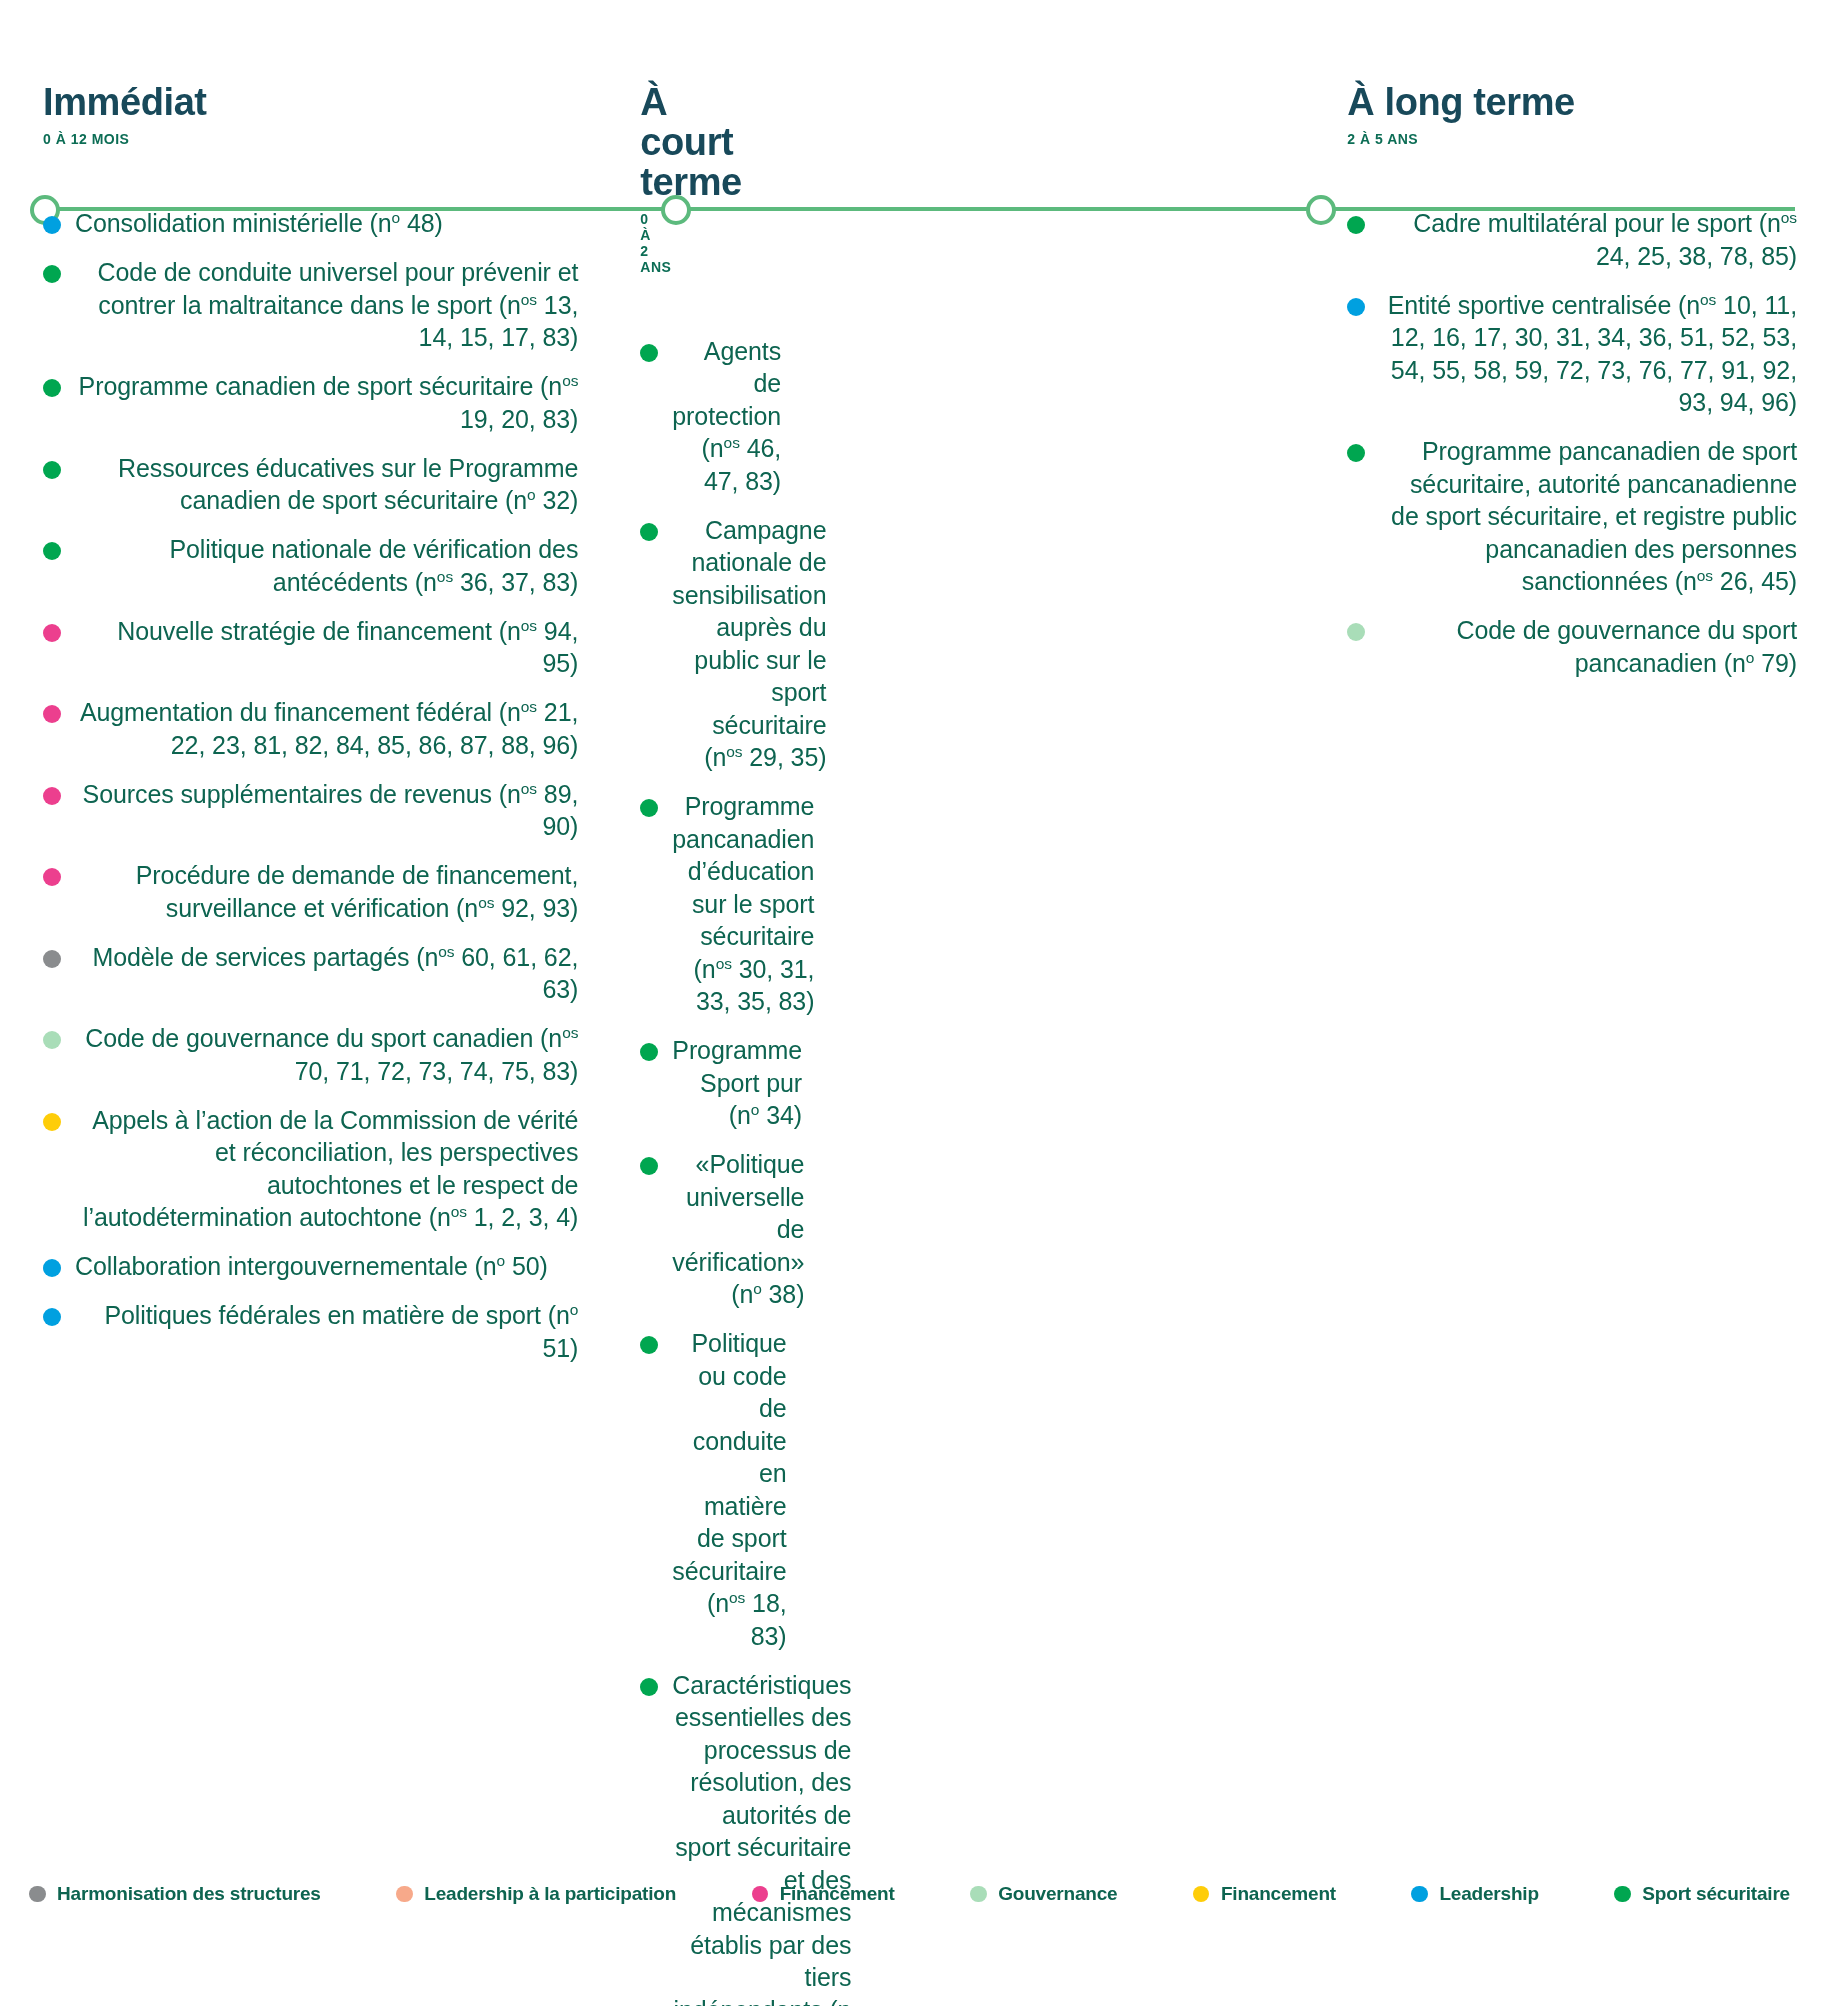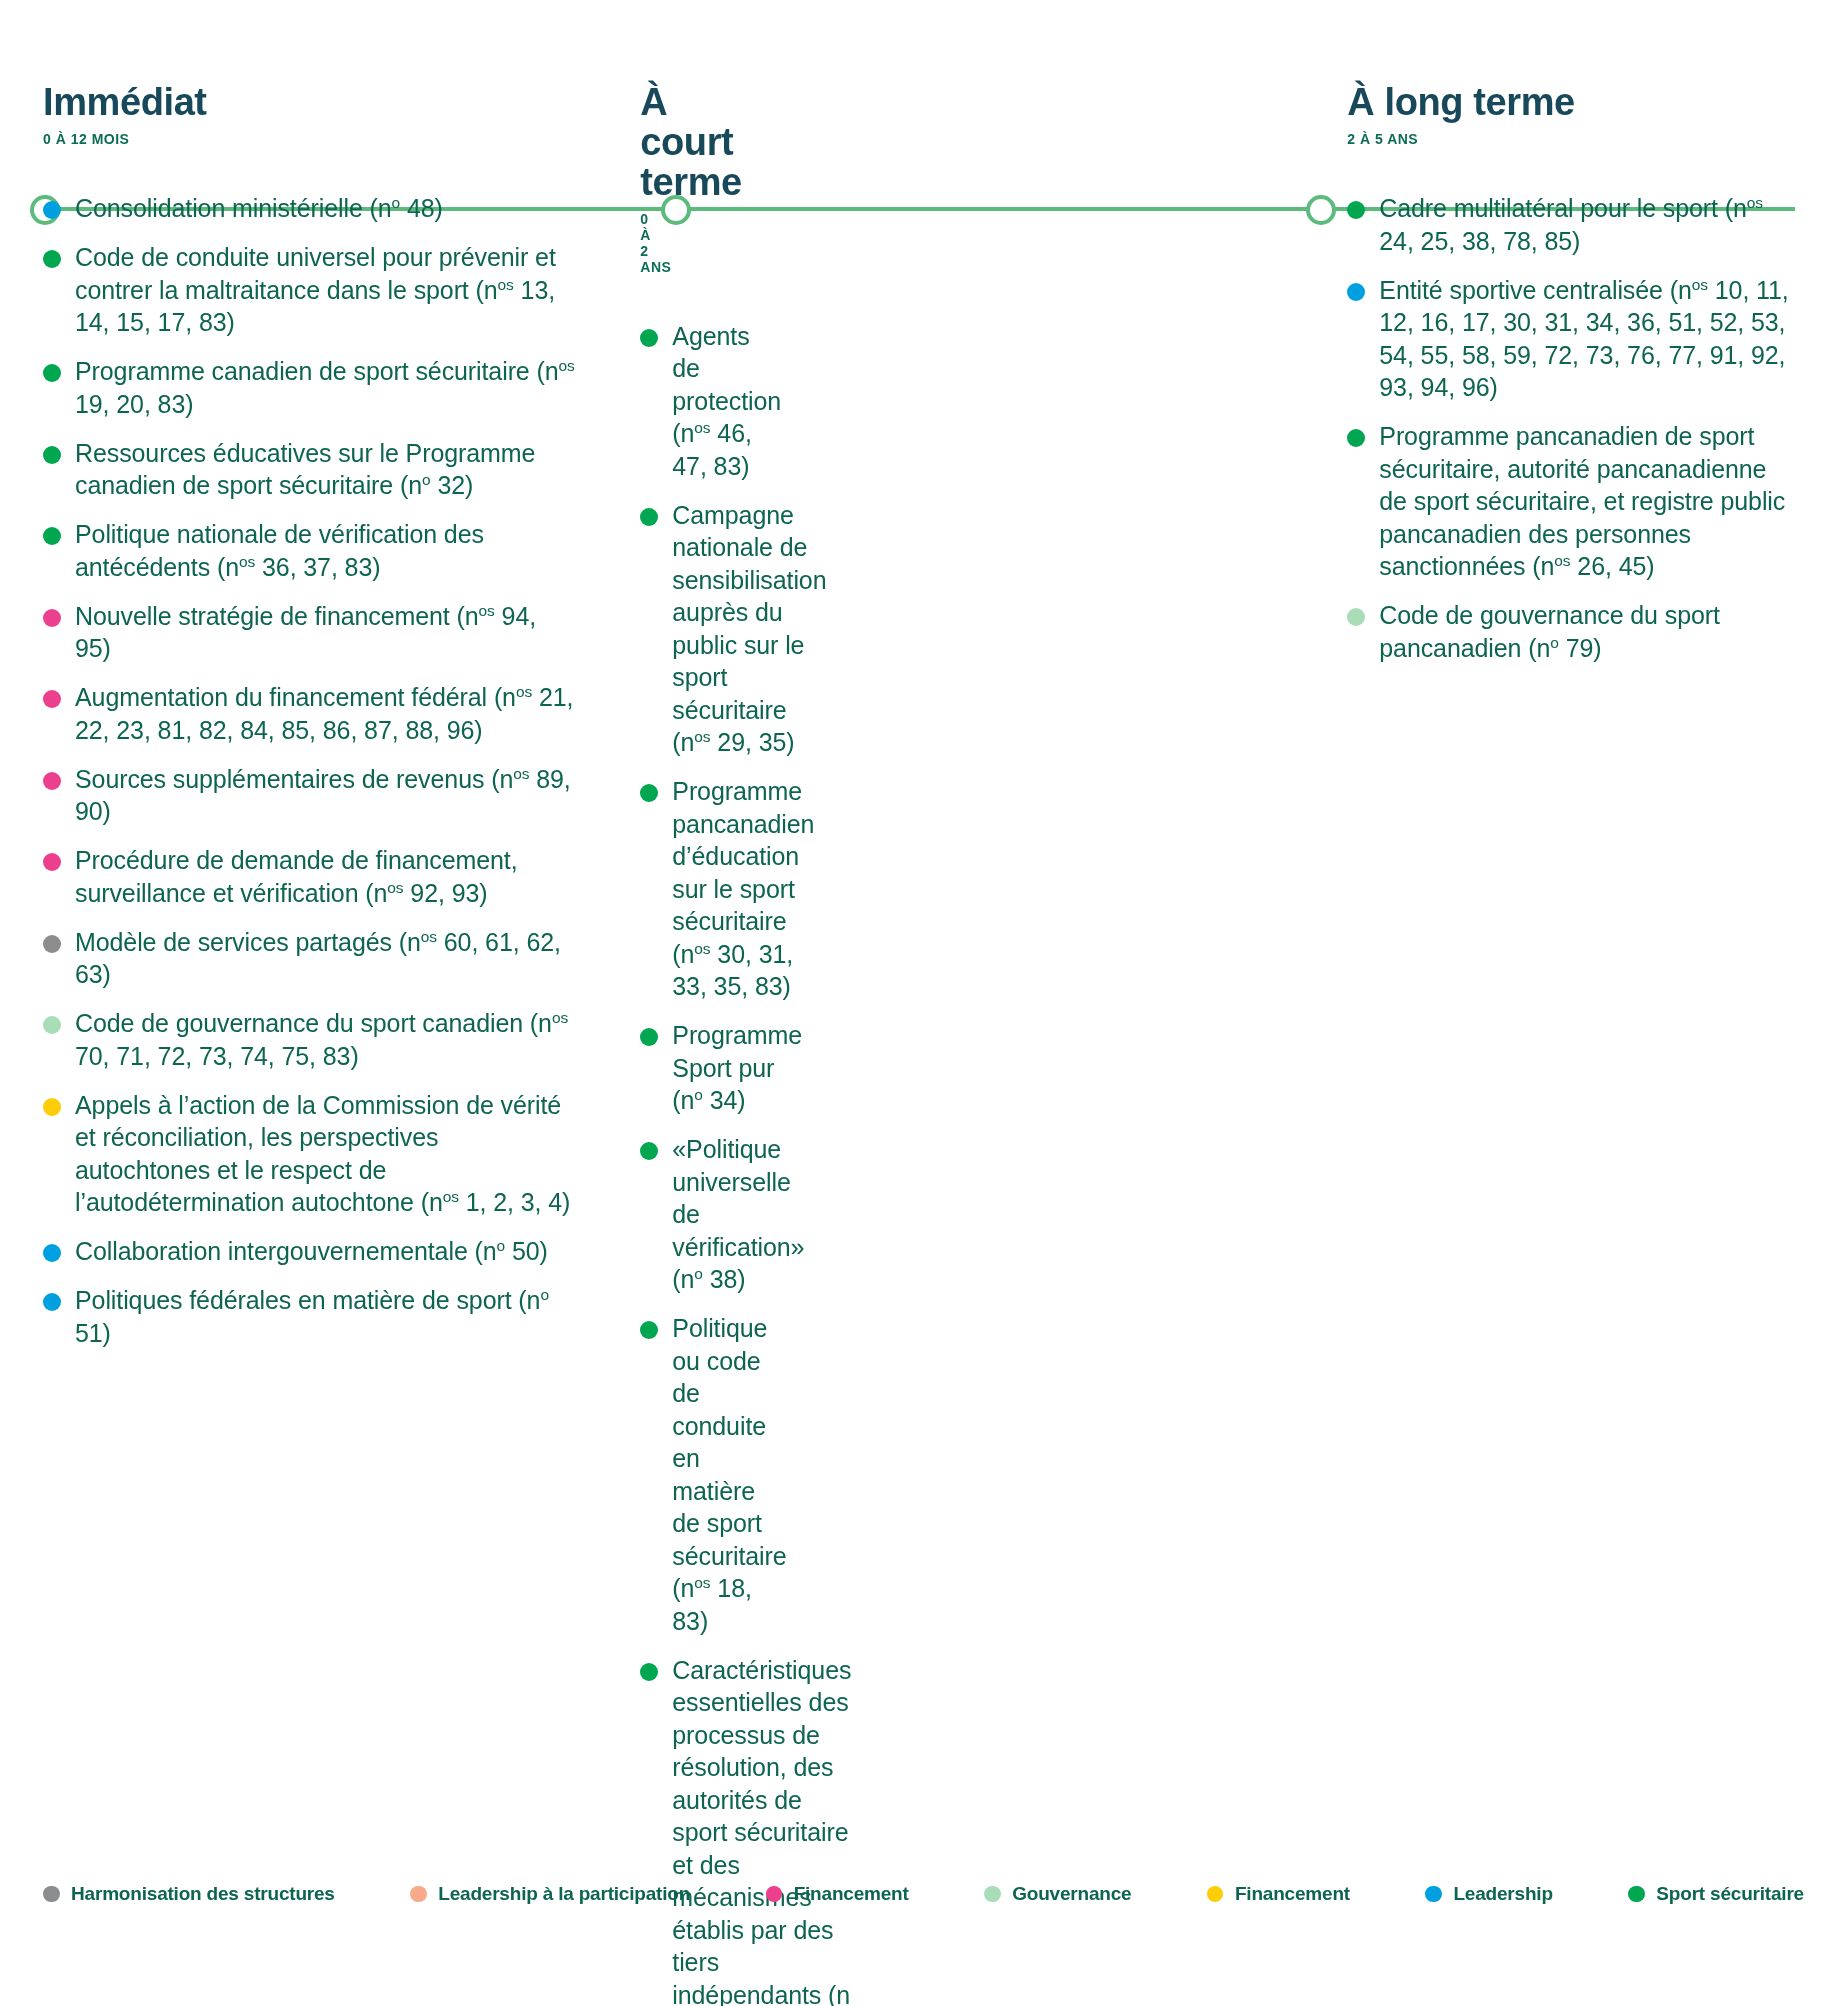--- a/index.html
+++ b/index.html
@@ -65,22 +65,23 @@
 
   .col-subtitle {
     margin-top: 8.3px;
     font-size: 14px;
     font-weight: bold;
     color: #0c6d55;
     letter-spacing: 0.5px;
   }
 
   .col-list {
-    margin-top: 45px;
+    margin-top: 60px;
     list-style: none;
+    text-align: right;
   }
 
   .list-item {
     display: flex;
     align-items: flex-start;
     margin-bottom: 16.5px;
   }
 
   .bullet {
     flex: 0 0 auto;
@@ -101,21 +102,21 @@
 
   .item-text sup {
     font-size: 0.62em;
     vertical-align: super;
     line-height: 0;
   }
 
   
   .legend {
     position: absolute;
-    left: 43px;
+    left: 29px;
     top: 1883px;
     width: 1761px;
     display: flex;
     align-items: center;
     justify-content: space-between;
   }
 
   .legend-entry {
     display: flex;
     align-items: center;

